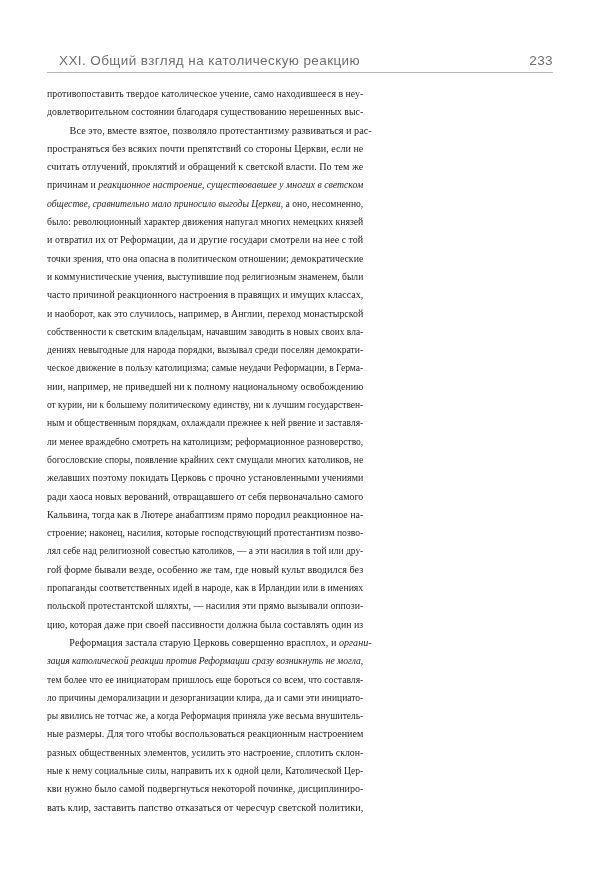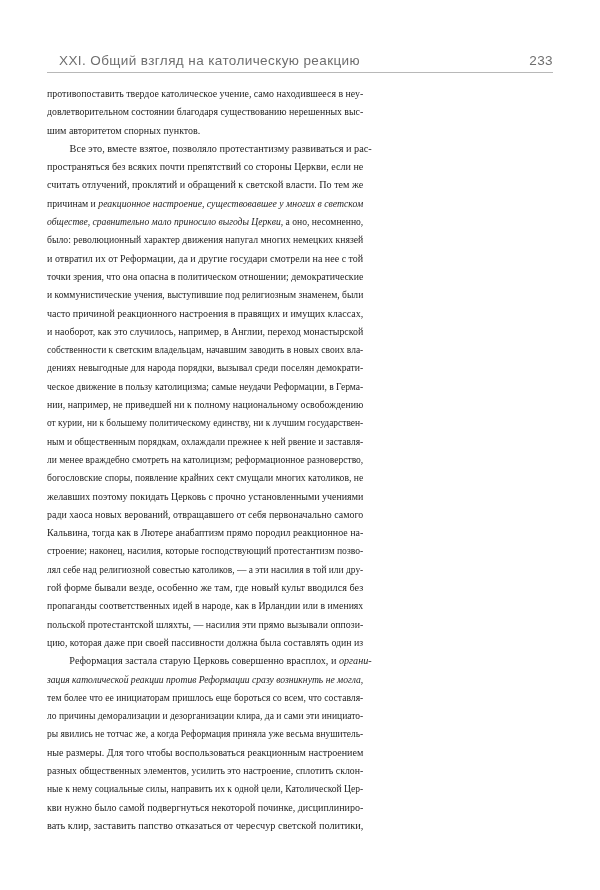--- a/index.html
+++ b/index.html
@@ -67,21 +67,20 @@
 
 <div class="page">
   <div class="running-head">
     <span class="head-title">XXI. Общий взгляд на католическую реакцию</span>
     <span class="head-page-num">233</span>
   </div>
   <div class="head-rule"></div>
   <div class="page-body">
       <div class="line" style="transform: scaleX(0.9894);"><span>противопоставить твердое католическое учение, само находившееся в неу-</span></div>
       <div class="line" style="transform: scaleX(0.9822);"><span>довлетворительном состоянии благодаря существованию нерешенных выс-</span></div>
-      <div class="line"><span>шим авторитетом спорных пунктов.</span></div>
       <div class="line" style="padding-left: 22px; transform: scaleX(1.0273);"><span>Все это, вместе взятое, позволяло протестантизму развиваться и рас-</span></div>
       <div class="line" style="transform: scaleX(1.0084);"><span>пространяться без всяких почти препятствий со стороны Церкви, если не</span></div>
       <div class="line" style="transform: scaleX(1.0089);"><span>считать отлучений, проклятий и обращений к светской власти. По тем же</span></div>
       <div class="line" style="transform: scaleX(0.9755);"><span>причинам и </span><i>реакционное настроение, существовавшее у многих в светском</i></div>
       <div class="line" style="transform: scaleX(0.9598);"><i>обществе, сравнительно мало приносило выгоды Церкви</i><span>, а оно, несомненно,</span></div>
       <div class="line" style="transform: scaleX(0.972);"><span>было: революционный характер движения напугал многих немецких князей</span></div>
       <div class="line" style="transform: scaleX(1.0033);"><span>и отвратил их от Реформации, да и другие государи смотрели на нее с той</span></div>
       <div class="line" style="transform: scaleX(0.9818);"><span>точки зрения, что она опасна в политическом отношении; демократические</span></div>
       <div class="line" style="transform: scaleX(0.9565);"><span>и коммунистические учения, выступившие под религиозным знаменем, были</span></div>
       <div class="line" style="transform: scaleX(1.0049);"><span>часто причиной реакционного настроения в правящих и имущих классах,</span></div>

